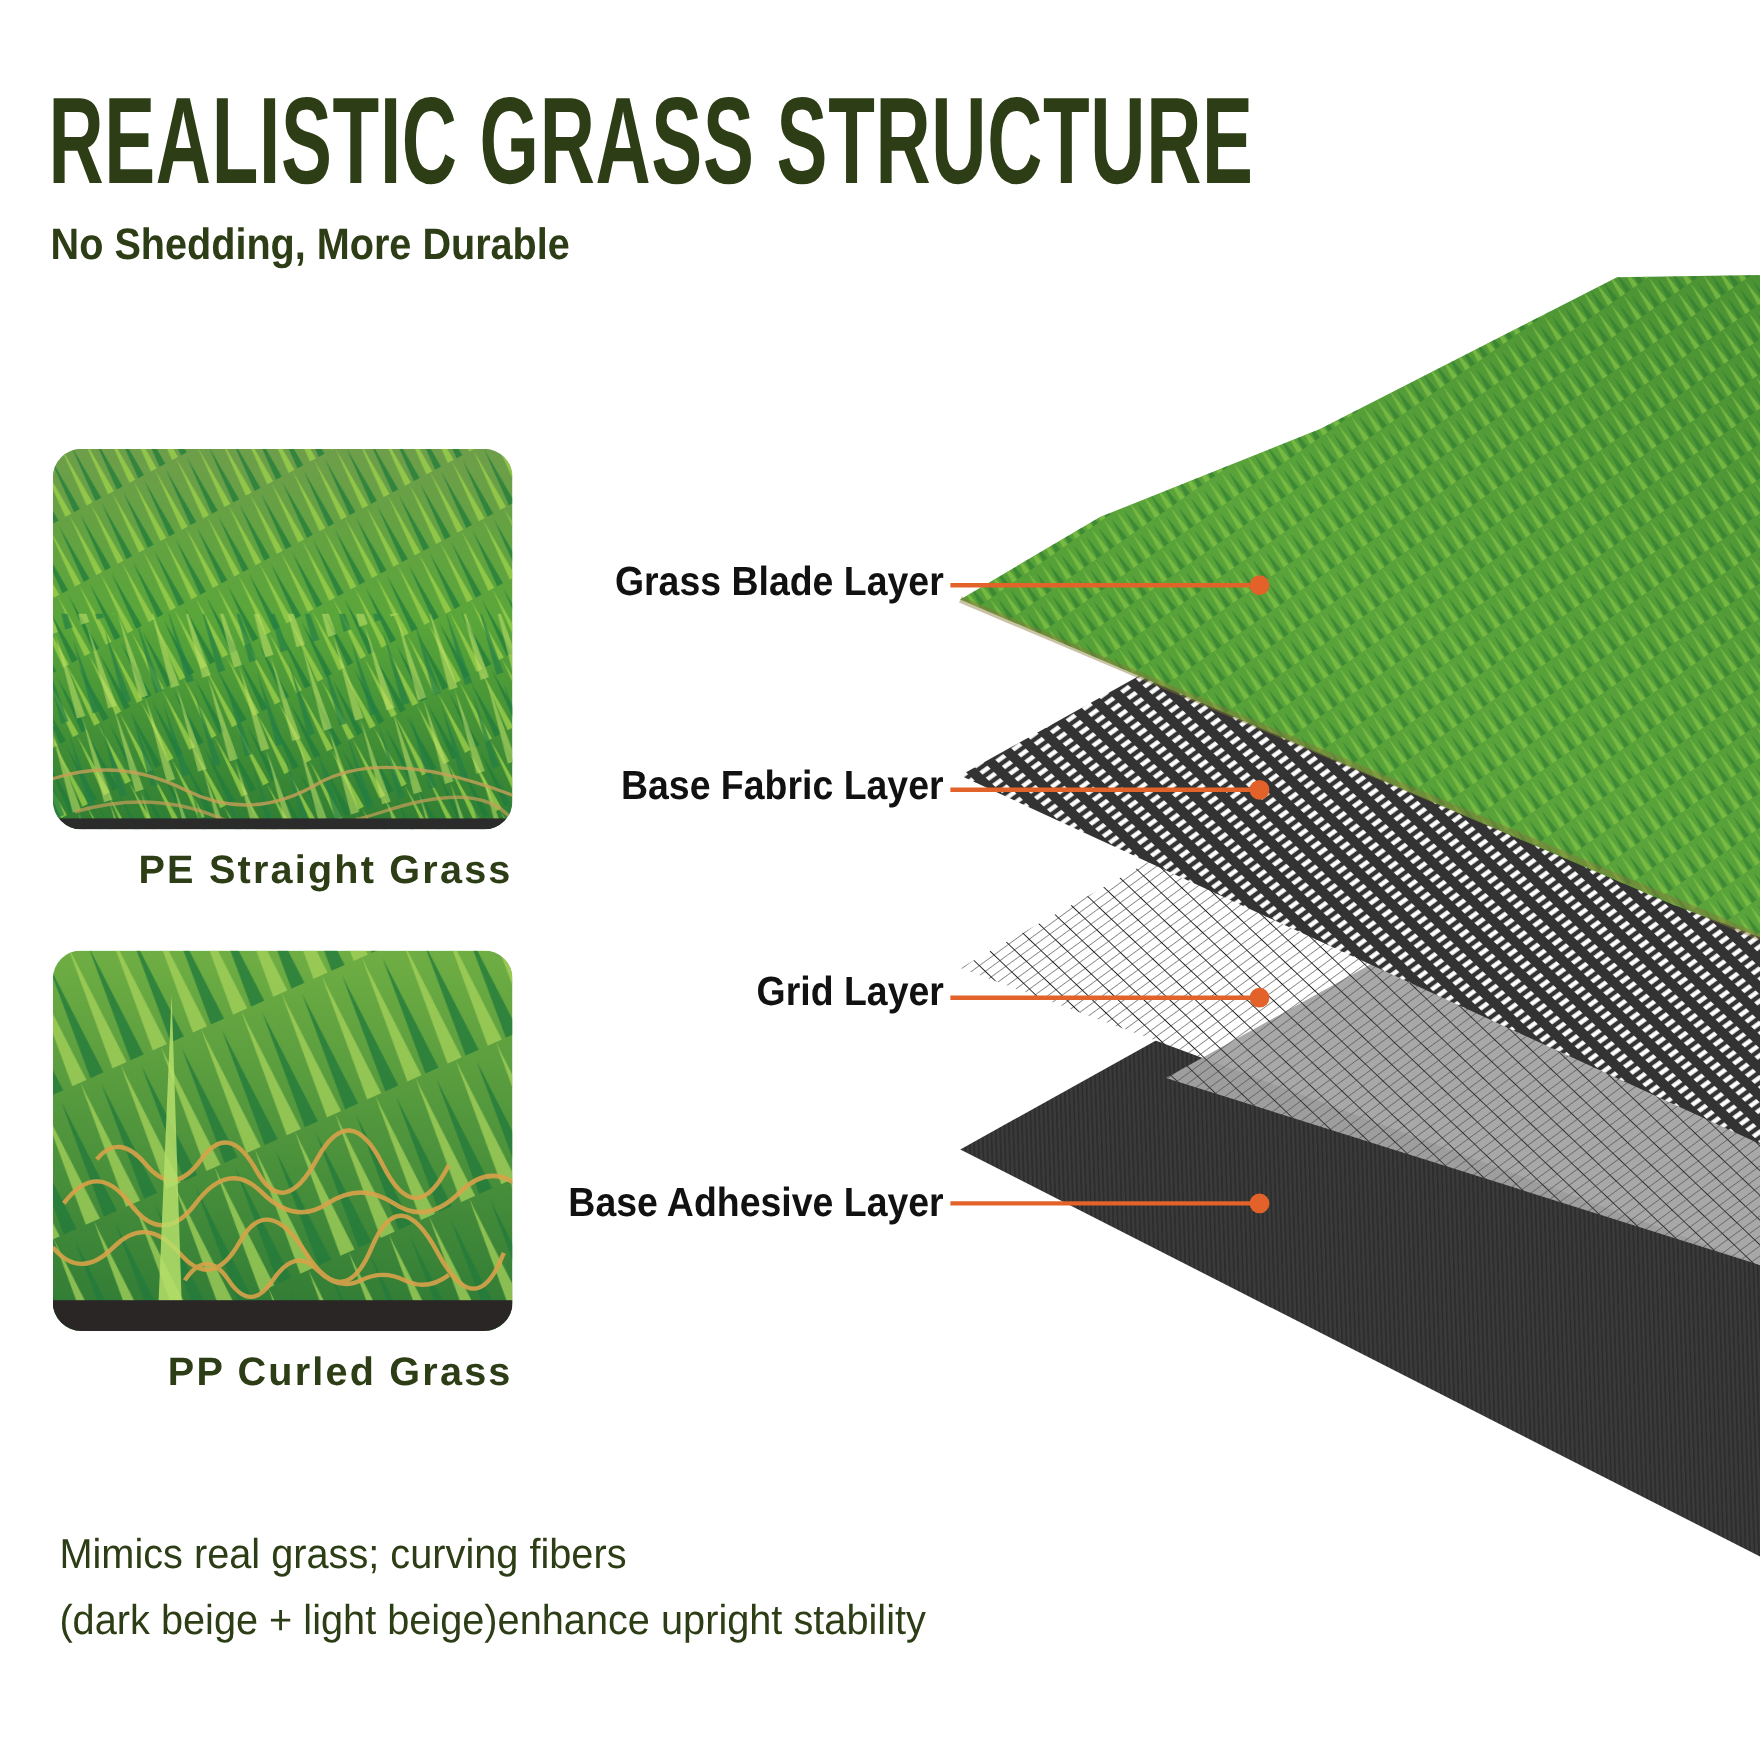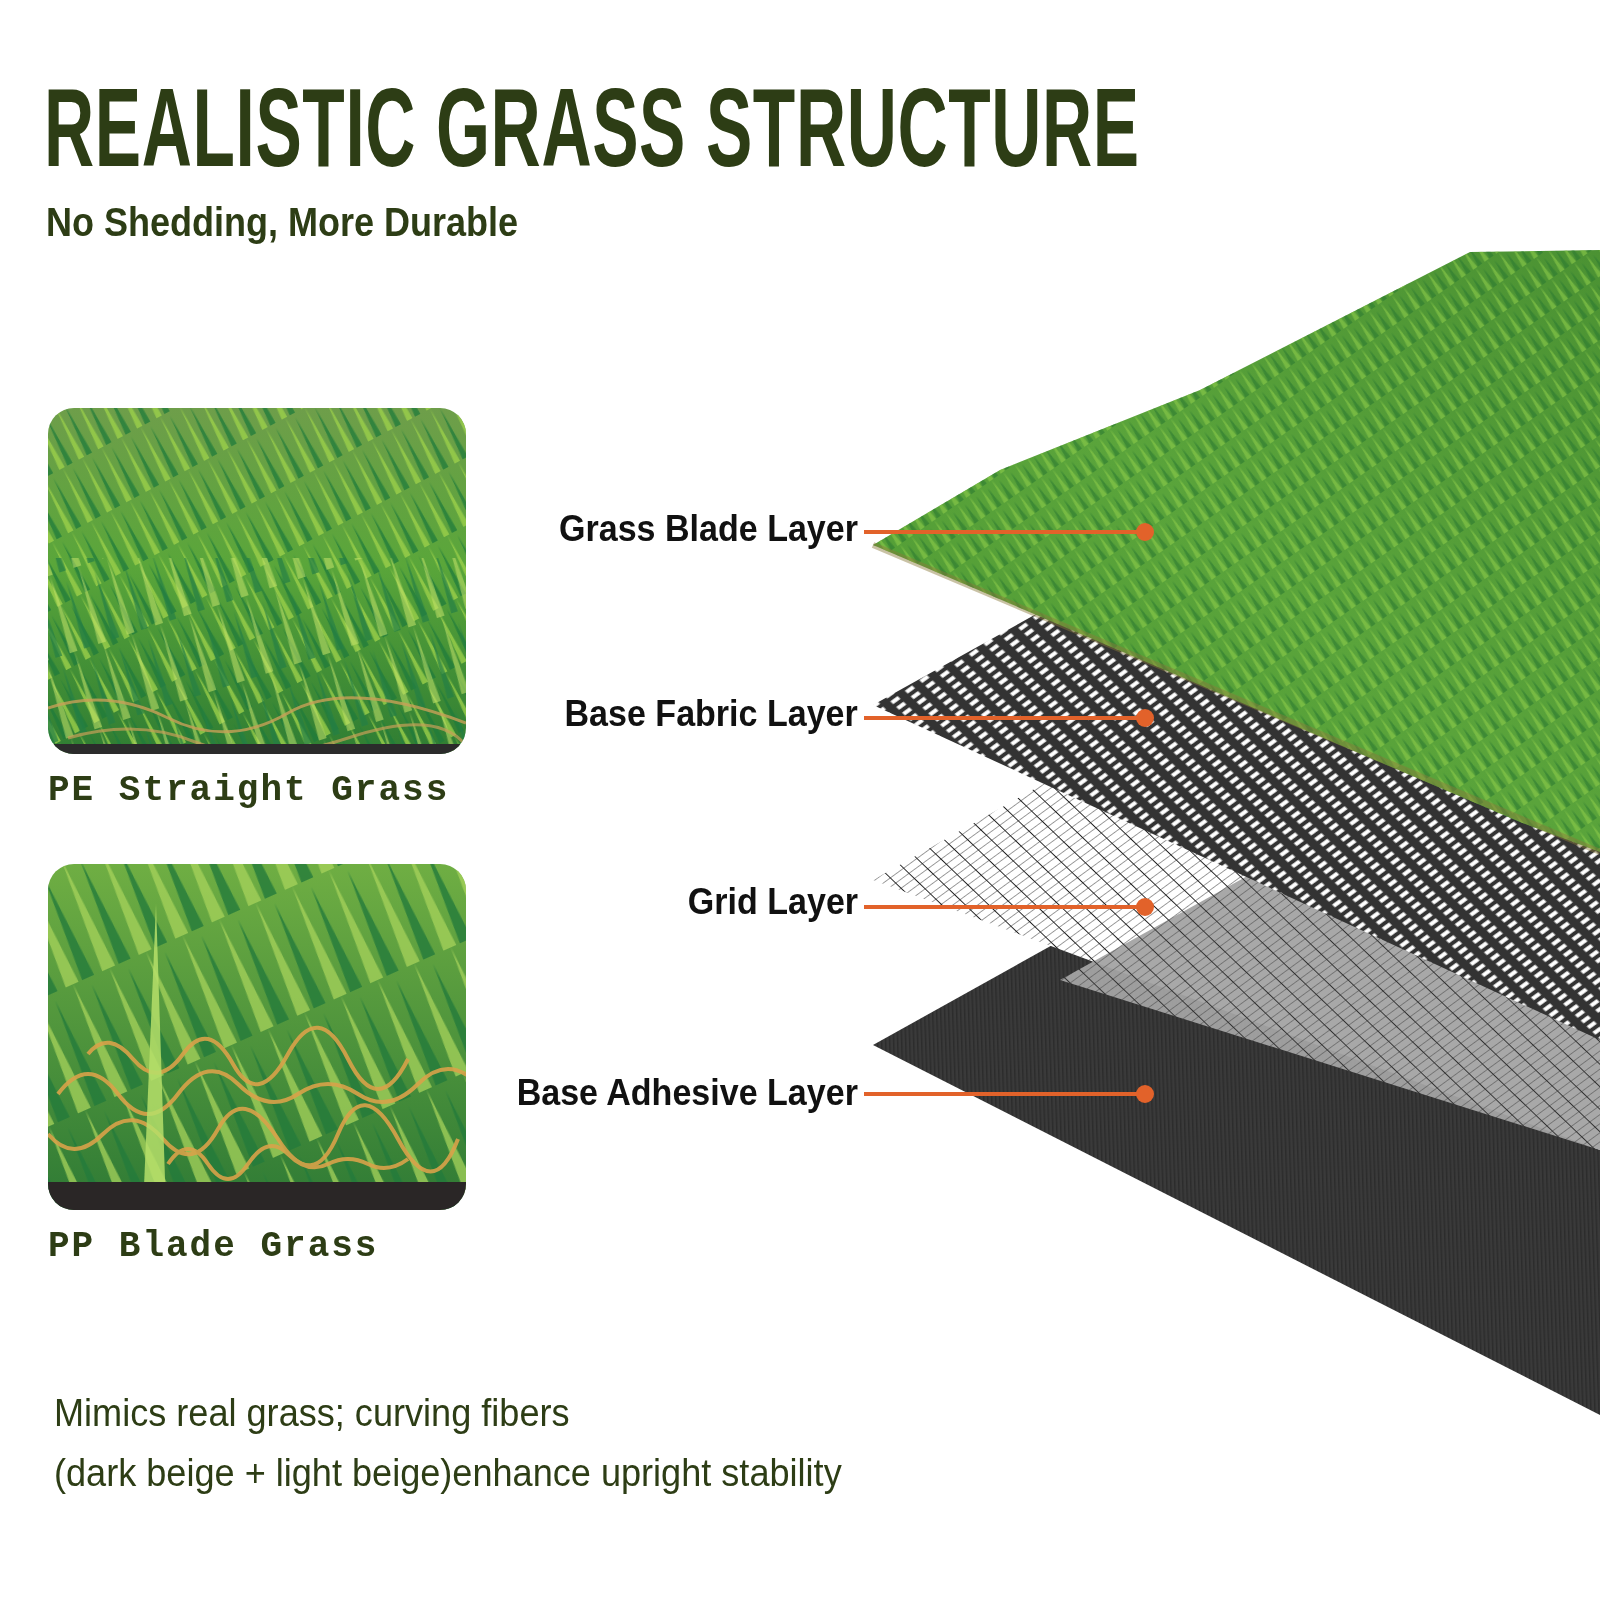--- a/index.html
+++ b/index.html
@@ -17,22 +17,22 @@
     position: absolute; left: 46px; top: 200px;
     font-weight: 700; font-size: 40px; color: #2d3d15; white-space: nowrap;
     transform: scaleX(0.9); transform-origin: left top;
   }
   .swatch {
     position: absolute; left: 48px; width: 418px; height: 346px;
     border-radius: 26px; overflow: hidden;
   }
   .swatch svg { display:block; width:100%; height:100%; }
   .swatch-label {
-    position: absolute; left: 48px; width: 418px; text-align: left;
-    font-weight: 700; font-size: 36px; color: #2d3d15; letter-spacing: 2px; white-space: nowrap; font-family: Liberation Mono, monospace;
+    position: absolute; left: 48px; width: 418px; text-align: right;
+    font-weight: 700; font-size: 36px; color: #2d3d15; letter-spacing: 2px; white-space: nowrap;
   }
   .stack { position: absolute; left: 0; top: 0; width: 1600px; height: 1600px; }
   .layer-label {
     position: absolute; right: 742px; font-weight: 700; font-size: 37px; color: #111111;
     white-space: nowrap; transform: scaleX(0.92); transform-origin: right center; line-height: 1;
   }
   .footnote {
     position: absolute; left: 54px; font-size: 38px; color: #2d3d15; white-space: nowrap;
     transform: scaleX(0.95); transform-origin: left top;
   }
@@ -88,21 +88,21 @@
     <g stroke="#d9a24a" stroke-width="4" fill="none" opacity="0.9">
       <path d="M10 230 q30 -40 60 0 t60 0 t60 -10 t60 10 t60 0 t60 -10 t60 0"></path>
       <path d="M0 270 q25 30 55 0 t60 5 t55 -10 t60 10 t60 -5 t60 5 t60 0"></path>
       <path d="M40 190 q20 -25 45 5 t50 -5 t50 10 t55 -10 t60 5 t60 0"></path>
       <path d="M120 300 q20 -30 40 0 t40 0 t40 -10 t40 10 t40 0 t40 -5"></path>
     </g>
     <path d="M95 346 L108 40 L118 346Z" fill="#b6df6a" opacity="0.85"></path>
     <rect y="318" width="418" height="28" fill="#2a2626"></rect>
   </svg>
 </div>
-<div class="swatch-label" style="top:1226px;">PP Blade Grass</div>
+<div class="swatch-label" style="top:1226px;">PP Curled Grass</div>
 
 <svg class="stack" viewBox="0 0 1600 1600">
   <defs>
     <pattern id="fabricHoles" width="12" height="12" patternUnits="userSpaceOnUse" patternTransform="skewX(-40) rotate(28)">
       <rect width="12" height="12" fill="#333333"></rect>
       <rect x="3" y="3" width="6" height="6" fill="#ffffff"></rect>
     </pattern>
     <pattern id="gridLines" width="11" height="11" patternUnits="userSpaceOnUse" patternTransform="skewX(-40) rotate(28)">
       <rect width="11" height="11" fill="#ffffff"></rect>
       <path d="M0 0 H11 M0 0 V11" stroke="#222" stroke-width="1.3"></path>

